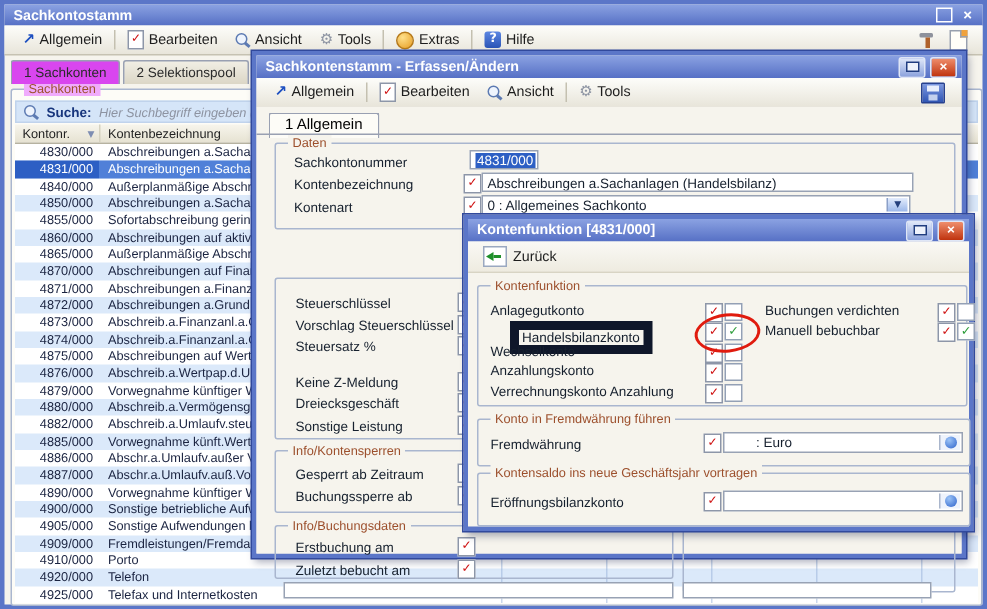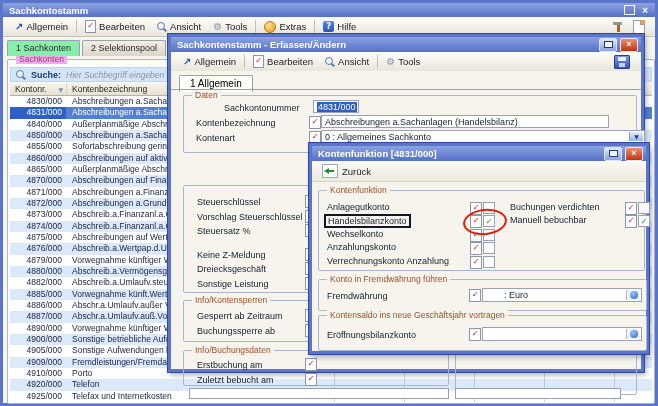--- a/index.html
+++ b/index.html
@@ -41,21 +41,21 @@
   .back-icon{width:14px;height:12px;background:#fff;border:1px solid #9aa8c0;}
   .back-icon::before{content:"";position:absolute;left:1px;top:3px;border-top:3px solid transparent;border-bottom:3px solid transparent;border-right:5px solid #1f8f2a;}
   .back-icon::after{content:"";position:absolute;left:6px;top:5px;width:5px;height:2px;background:#1f8f2a;}
   .sort-arrow{font-size:6px;color:#7d8db2;}
   .sort-arrow::before{content:"▼";}
   
   #main-win{left:0;top:0;width:658px;height:406px;box-shadow:none;}
   #main-win .titlebar{height:14px;}
   .tabs{position:absolute;left:4px;top:37px;display:flex;gap:2px;font-size:9px;color:#2b2b2b;}
   .tab{padding:2px 8px 2px 8px;background:linear-gradient(#f1eee4,#dbd6c6);border:1px solid #99a0b2;border-bottom:none;border-radius:2px 2px 0 0;}
-  .tab.active{background:#86efac;position:relative;z-index:2;padding-bottom:3px;}
+  .tab.active{background:#d946ef;position:relative;z-index:2;padding-bottom:3px;}
   .sk-group{position:absolute;left:4px;top:56px;width:646px;height:343px;border:1px solid #a9b6cf;border-radius:2px;background:#fdfcf7;}
   .glabel{position:absolute;top:-6px;left:8px;background:#f6f4ed;padding:0 3px;font-size:8.5px;color:#9c4f2c;white-space:nowrap;}
   .search-row{position:absolute;left:2px;top:7px;right:2px;height:15px;background:#d5e5f8;border:1px solid #c0d3ec;display:flex;align-items:center;gap:5px;padding:0 5px;box-sizing:border-box;}
   .search-label{font-size:9px;font-weight:bold;color:#17357c;}
   .search-ph{font-size:8.5px;font-style:italic;color:#8d93a1;white-space:nowrap;overflow:hidden;}
   .thead{position:absolute;left:2px;top:23px;right:2px;height:13px;display:flex;background:linear-gradient(#f7f5ec,#e6e2d2);border-bottom:1px solid #b6b2a0;font-size:8.5px;color:#222;box-sizing:border-box;}
   .th1{width:56px;display:flex;align-items:center;justify-content:space-between;padding:0 3px 0 5px;box-sizing:border-box;}
   .th2{flex:1;display:flex;align-items:center;padding-left:5px;border-left:1px solid #d6d2c0;}
   .tbody{position:absolute;left:2px;top:36px;right:2px;bottom:1px;overflow:hidden;background:#fff;}
   .trow{display:flex;height:11.33px;line-height:11.33px;font-size:8.5px;color:#1a2340;}
@@ -90,21 +90,21 @@
   .usp .info-row:nth-of-type(4){margin-top:9px;}
   .two .info-row{height:14.5px;}
   
   #kf-win{left:309px;top:143px;width:340px;height:211px;z-index:20;}
   .kf-toolbar{position:absolute;left:0;right:0;top:15px;height:20px;border-bottom:1px solid #d8d4c4;display:flex;align-items:center;padding-left:5px;background:linear-gradient(#faf9f5,#eeeBe0);}
   .back-btn{display:flex;align-items:center;gap:4px;font-size:9.5px;color:#1d1d1d;padding:1px 5px;}
   .kf-group{position:absolute;border:1px solid #a9b6cf;border-radius:2px;}
   #kf-main{left:6px;top:44px;width:327px;height:81px;padding-top:11px;box-sizing:border-box;}
   .kf-row{position:relative;height:13.4px;font-size:9px;color:#16202e;}
   .kf-row .opt-label{position:absolute;left:8px;top:0;white-space:nowrap;}
-  .focused .opt-label{border:2px solid #0f172a;margin-left:-3px;padding:0 2px;left:8px;top:-1px;}
+  .focused .opt-label{border:6px solid #0f172a;margin-left:-3px;padding:0 2px;left:24px;top:-1px;}
   .kf-left .nci{left:151px;top:0;}
   .kf-left .cb{left:164px;top:0;}
   .kf-right{position:absolute;left:191px;top:11px;right:4px;}
   .kf-right .kf-row .opt-label{left:0;}
   .kf-right .nci{left:115px;top:0;}
   .kf-right .cb{left:128px;top:0;}
   .red-circle{display:none;position:absolute;left:144px;top:-6px;width:40px;height:22px;border:2px solid #e01b0e;border-radius:50%;transform:rotate(-6deg);z-index:5;}
   .annotated .red-circle{display:block;}
   #kf-fw{left:6px;top:133px;width:327px;height:30px;}
   #kf-saldo{left:6px;top:169px;width:327px;height:34px;}
@@ -352,32 +352,32 @@
       <span class="push"></span>
       <span class="ic save-icon" style="margin-right:5px;"></span>
     </div>
     <div class="content">
       <span class="erf-tab">1 Allgemein</span>
       <div class="erf-tabline"></div>
 
       <div class="egroup" style="left:12px;top:24px;width:452px;height:56px;">
         <span class="glabel">Daten</span>
       </div>
-      <span class="erf-lbl" style="left:25px;top:32px;margin-left:28px;">Sachkontonummer</span>
+      <span class="erf-lbl" style="left:25px;top:32px;">Sachkontonummer</span>
       <div class="fld" style="left:142px;top:29px;width:46px;">
           <span class="selval">4831/000</span>
         </div>
       <span class="erf-lbl" style="left:25px;top:47px;">Kontenbezeichnung</span>
       <span class="nci" style="left:138px;top:45px;"></span>
       <div class="fld" style="left:150px;top:44px;width:288px;">
           <span>Abschreibungen a.Sachanlagen (Handelsbilanz)</span>
         </div>
       <span class="erf-lbl" style="left:25px;top:62px;">Kontenart</span>
       <span class="nci" style="left:138px;top:60px;"></span>
-      <div class="fld" style="left:150px;top:59px;width:324px;">
+      <div class="fld" style="left:150px;top:59px;width:286px;">
           <span>0 : Allgemeines Sachkonto</span>
           <span class="combo-btn"></span>
         </div>
 
       <div class="egroup usp" style="left:12px;top:114px;width:266px;height:108px;padding-top:11px;box-sizing:border-box;">
 
           <div class="info-row">
             <span class="ilabel">Steuerschlüssel</span>
             <span class="nci"></span>
           </div>

